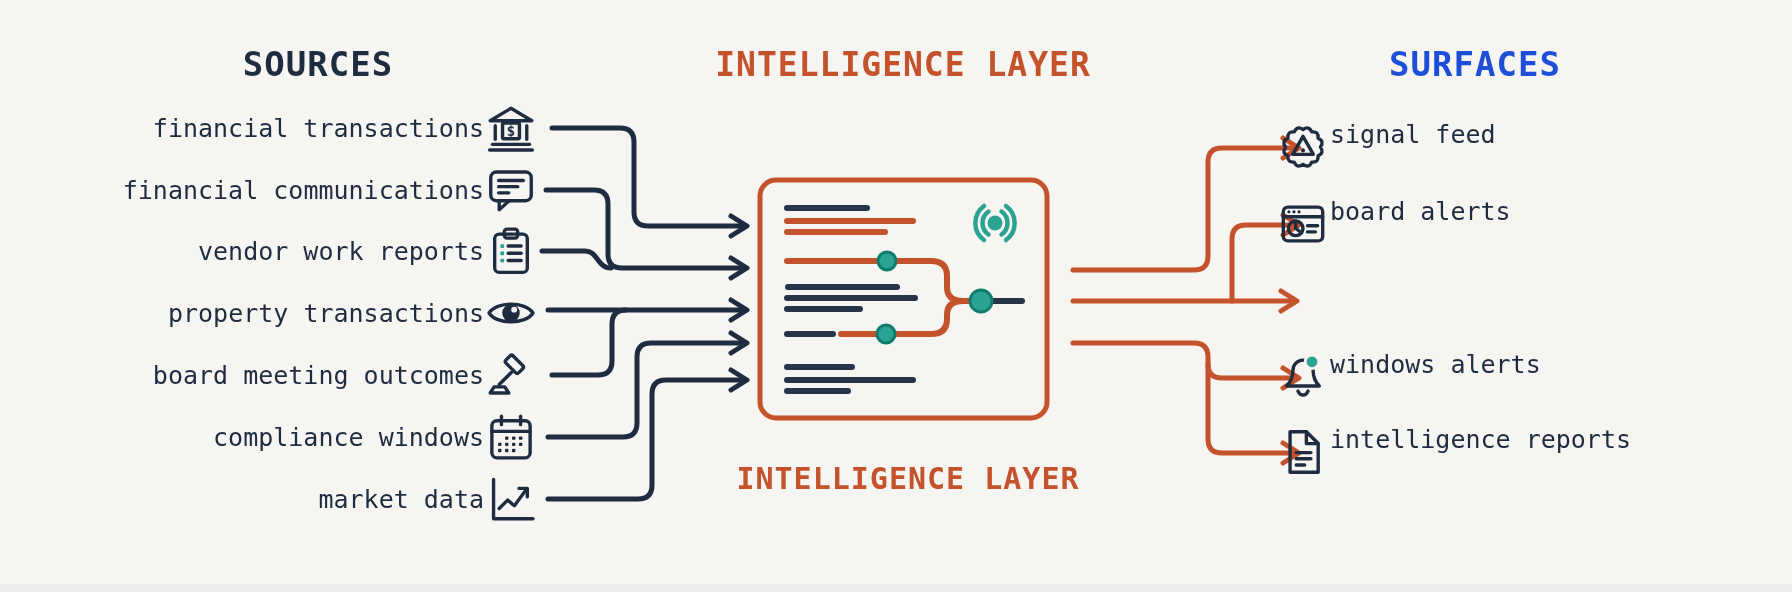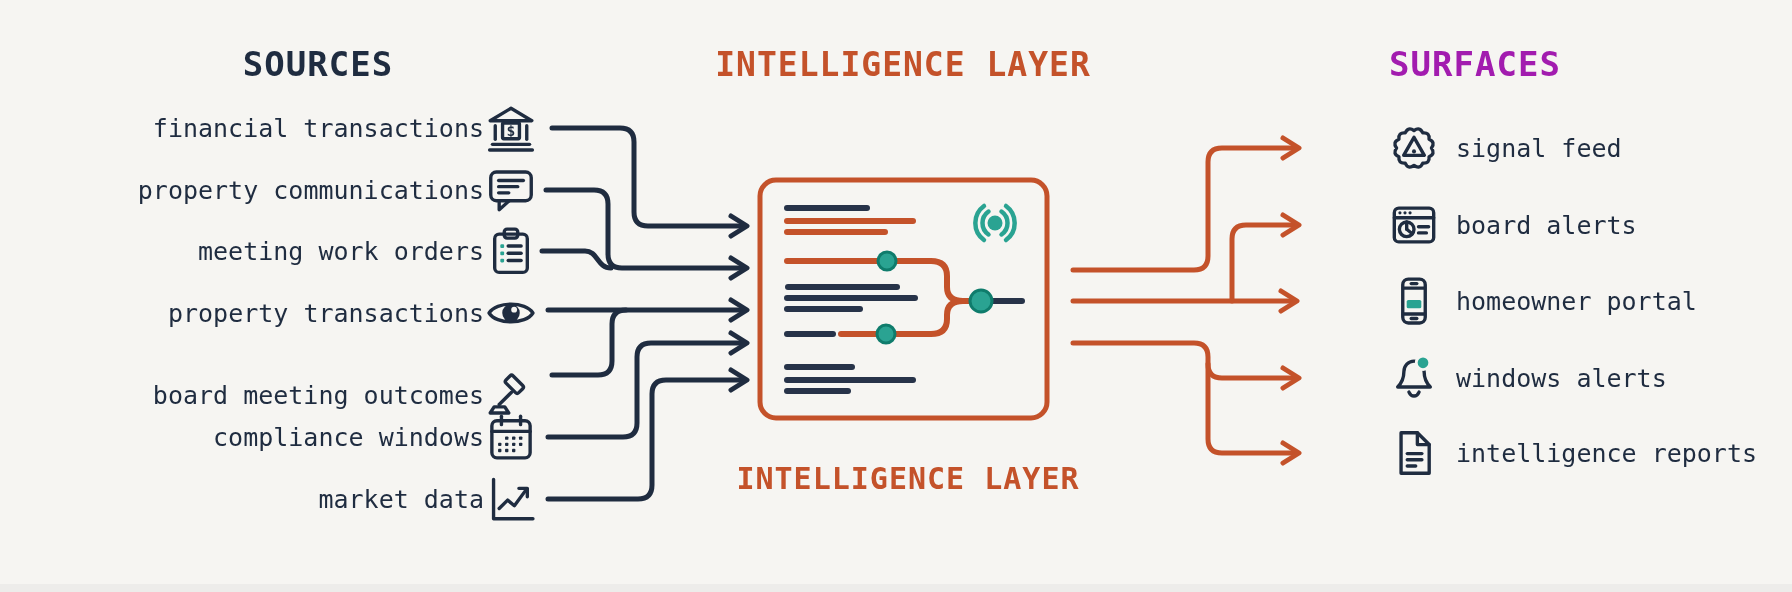--- a/index.html
+++ b/index.html
@@ -4,25 +4,25 @@
 <style>
   html,body{margin:0;padding:0;background:#d8d6d3;}
   .stage{
     position:relative;width:1792px;height:592px;background:#f6f5f2;
     font-family:"DejaVu Sans Mono","Liberation Mono",monospace;
     overflow:hidden;color:#1f2c40;
   }
   .connectors{position:absolute;left:0;top:0;width:1792px;height:592px;}
   .hdr{position:absolute;text-align:center;font-weight:bold;letter-spacing:1px;white-space:nowrap;}
   .src-hdr{left:168px;top:44px;width:300px;font-size:34px;color:#1f2c40;}
-  .srf-hdr{left:1325px;top:44px;width:300px;font-size:34px;color:#a21caf;}
+  .srf-hdr{left:1325px;top:44px;width:300px;font-size:34px;color:#1d4ed8;}
   .mid-hdr{left:703px;top:45px;width:400px;font-size:33px;color:#c4522a;}
   .mid-bottom{left:708px;top:461px;width:400px;font-size:30px;color:#c4522a;}
   .srow{position:absolute;right:1254px;height:56px;display:flex;align-items:center;gap:0;white-space:nowrap;}
-  .drow{position:absolute;left:1387px;height:56px;display:flex;align-items:center;gap:15px;white-space:nowrap;}
+  .drow{position:absolute;left:1276px;height:56px;display:flex;align-items:flex-start;white-space:nowrap;}
   .rlabel{font-size:25px;color:#1f2c40;}
   .icon{width:54px;height:54px;flex:0 0 auto;}
   .icon path,.icon rect,.icon circle,.icon line{fill:none;stroke:#1f2c40;stroke-width:3;stroke-linecap:round;stroke-linejoin:round;}
   .icon .fill-n{fill:#1f2c40;stroke:none;}
   .icon .fill-t{fill:#2aa392;stroke:none;}
   .icon .fill-bg{fill:#f6f5f2;stroke:none;}
   .icon .dot-halo{fill:#2aa392;stroke:#f6f5f2;stroke-width:2.5;}
   .icon text{fill:#1f2c40;stroke:none;font-family:"DejaVu Sans Mono","Liberation Mono",monospace;font-weight:bold;font-size:13px;}
   .ln{fill:none;stroke:#1f2c40;stroke-width:5;stroke-linecap:round;stroke-linejoin:round;}
   .lo{fill:none;stroke:#c4522a;stroke-width:5;stroke-linecap:round;stroke-linejoin:round;}
@@ -123,32 +123,32 @@
       <path d="M10 22 V34"></path>
         <path d="M38 22 V34"></path>
       <rect x="16.5" y="19.5" width="15" height="14" rx="1"></rect>
       <text x="24" y="31" text-anchor="middle">$</text>
       <path d="M7.5 38.5 H40.5"></path>
         <path d="M5 43.5 H43"></path>
     </svg>
   </div>
 
   <div class="srow" style="top:162px">
-    <span class="rlabel">property communications</span>
+    <span class="rlabel">financial communications</span>
     <svg class="icon" viewBox="0 0 48 48">
       <rect x="6" y="8" width="36" height="25.5" rx="5"></rect>
       <path d="M13.5 33.5 V41.5 L22.5 33.5"></path>
       <path d="M13 15.5 H35"></path>
         <path d="M13 21 H30"></path>
         <path d="M13 26.5 H22"></path>
     </svg>
   </div>
 
   <div class="srow" style="top:223px">
-    <span class="rlabel">meeting work orders</span>
+    <span class="rlabel">vendor work reports</span>
     <svg class="icon" viewBox="0 0 48 48">
       <rect x="9.5" y="9" width="29" height="34" rx="4"></rect>
       <rect x="18" y="4.5" width="12" height="8" rx="2.5"></rect>
       <rect class="fill-t" x="14.5" y="18" width="3.4" height="3.4" rx="1"></rect>
       <rect class="fill-t" x="14.5" y="24.4" width="3.4" height="3.4" rx="1"></rect>
       <rect class="fill-t" x="14.5" y="30.8" width="3.4" height="3.4" rx="1"></rect>
       <path d="M21.5 19.6 H33"></path>
         <path d="M21.5 26 H33"></path>
         <path d="M21.5 32.4 H33"></path>
     </svg>
@@ -156,21 +156,21 @@
 
   <div class="srow" style="top:285px">
     <span class="rlabel">property transactions</span>
     <svg class="icon" viewBox="0 0 48 48">
       <path d="M4.5 24 C11 13.5 37 13.5 43.5 24 C37 34.5 11 34.5 4.5 24 Z"></path>
       <circle class="fill-n" cx="24" cy="24" r="7.8"></circle>
       <circle class="fill-bg" cx="26.8" cy="21" r="2.6"></circle>
     </svg>
   </div>
 
-  <div class="srow" style="top:367px">
+  <div class="srow" style="top:347px">
     <span class="rlabel">board meeting outcomes</span>
     <svg class="icon" viewBox="0 0 48 48">
       <g transform="rotate(45 27 14.5)">
           <rect x="19" y="10" width="16" height="9" rx="2"></rect>
         </g>
       <path d="M24.5 21.5 L13.5 32.5" stroke-width="4"></path>
       <path d="M5.5 40 L9 34.5 H18.5 L22 40 Z"></path>
     </svg>
   </div>
 
@@ -221,31 +221,20 @@
       <circle class="fill-n" cx="20.5" cy="13.2" r="1.4"></circle>
       <circle cx="17.5" cy="27.8" r="6.5"></circle>
       <path d="M17.5 27.8 V21.3"></path>
         <path d="M17.5 27.8 L22.5 31.8"></path>
       <path d="M28 25.5 H37"></path>
         <path d="M28 31 H35"></path>
     </svg>
     <span class="rlabel">board alerts</span>
   </div>
 
-  <div class="drow" style="top:273px">
-    <svg class="icon" viewBox="0 0 48 48">
-      <rect x="14" y="4.5" width="20" height="39" rx="5"></rect>
-      <path d="M21.5 8.5 H26.5"></path>
-      <path d="M14.5 12.5 H33.5"></path>
-      <rect class="fill-t" x="17.5" y="23" width="13" height="7.5" rx="1.5"></rect>
-      <path d="M14.5 35.5 H33.5"></path>
-      <path d="M21.5 39.5 H26.5"></path>
-    </svg>
-    <span class="rlabel">homeowner portal</span>
-  </div>
 
   <div class="drow" style="top:350px">
     <svg class="icon" viewBox="0 0 48 48">
       <path d="M9.5 32 C13.5 28 15 24 15 18.5 C15 13 19 9 24 9 C29 9 33 13 33 18.5 C33 24 34.5 28 38.5 32 Z"></path>
       <path d="M19.5 36.5 C20.5 38.8 22 40 24 40 C26 40 27.5 38.8 28.5 36.5"></path>
       <circle class="dot-halo" cx="32" cy="10.5" r="6"></circle>
     </svg>
     <span class="rlabel">windows alerts</span>
   </div>
 

